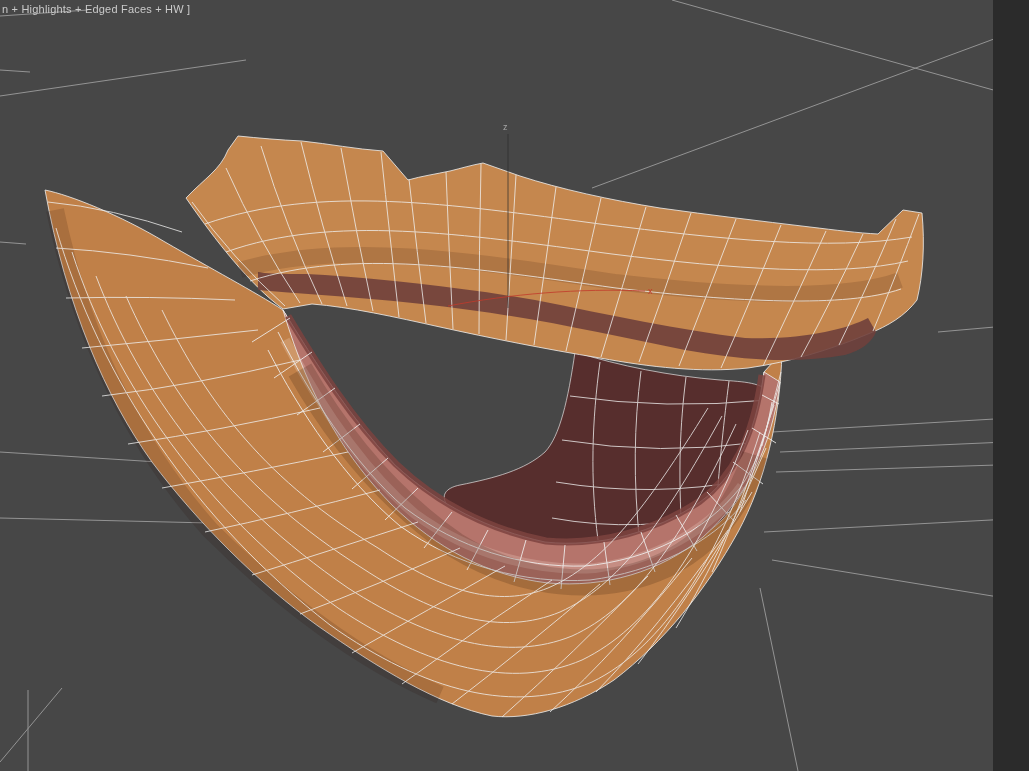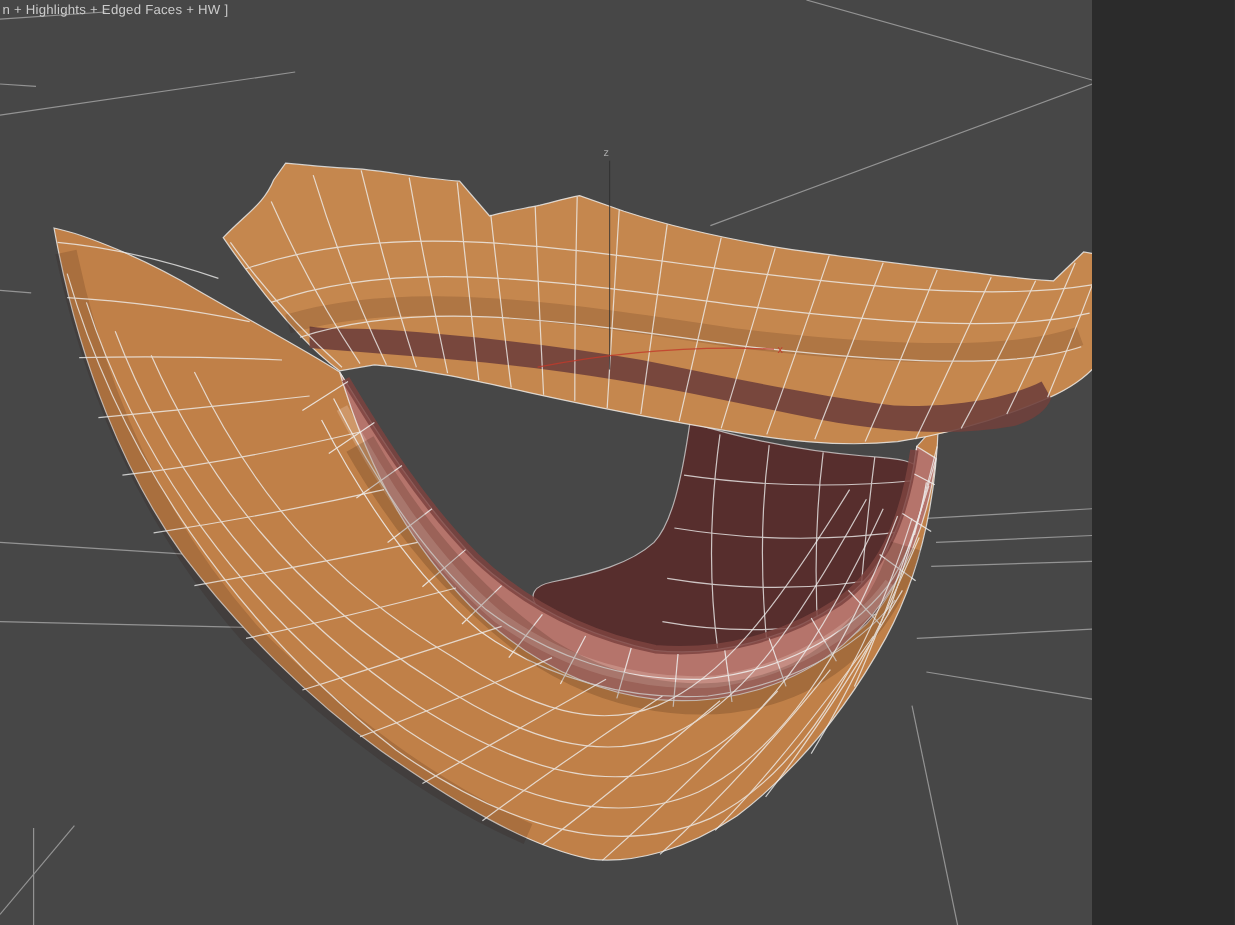--- a/index.html
+++ b/index.html
@@ -1,17 +1,17 @@
 <!DOCTYPE html>
 <html><head>
 <meta charset="utf-8">
 <style>
   html,body{margin:0;padding:0;}
   body{background:#2b2b2b;font-family:"Liberation Sans",sans-serif;}
-  .viewport{position:relative;width:910px;height:771px;background:#474747;overflow:hidden;}
+  .viewport{position:relative;width:993px;height:771px;background:#474747;overflow:hidden;}
   .viewport-label{position:absolute;top:3px;left:2px;font-size:11px;color:#cbcbcb;letter-spacing:.2px;user-select:none;z-index:5;}
   svg{position:absolute;top:0;left:0;display:block;}
   .wire{fill:none;stroke-width:1;opacity:.78;}
   .wire2{fill:none;stroke-width:1;opacity:.85;}
   .shade{pointer-events:none;}
   text{font-family:"Liberation Sans",sans-serif;}
 </style>
 </head>
 <body>
 

